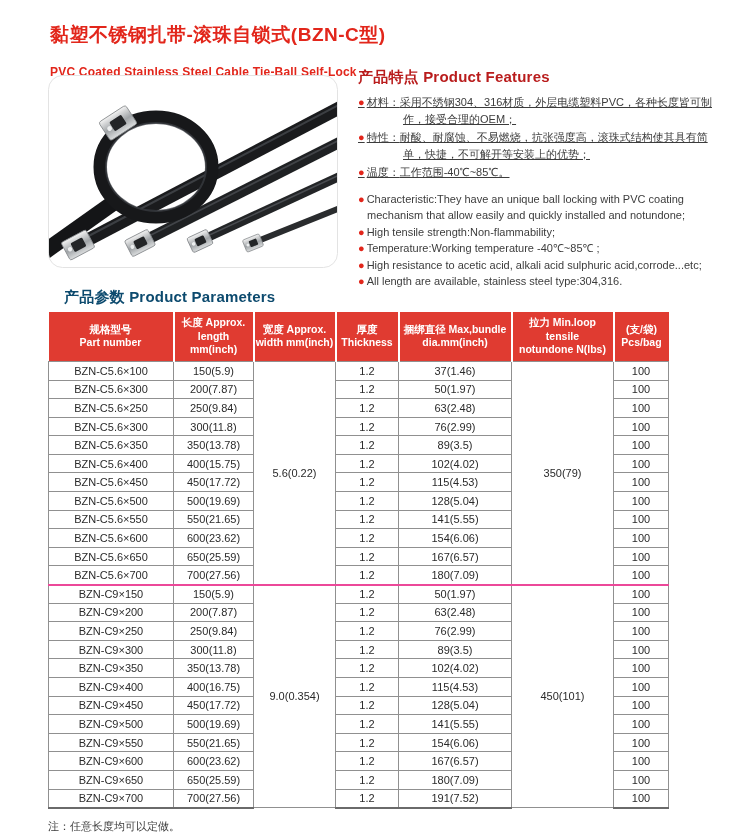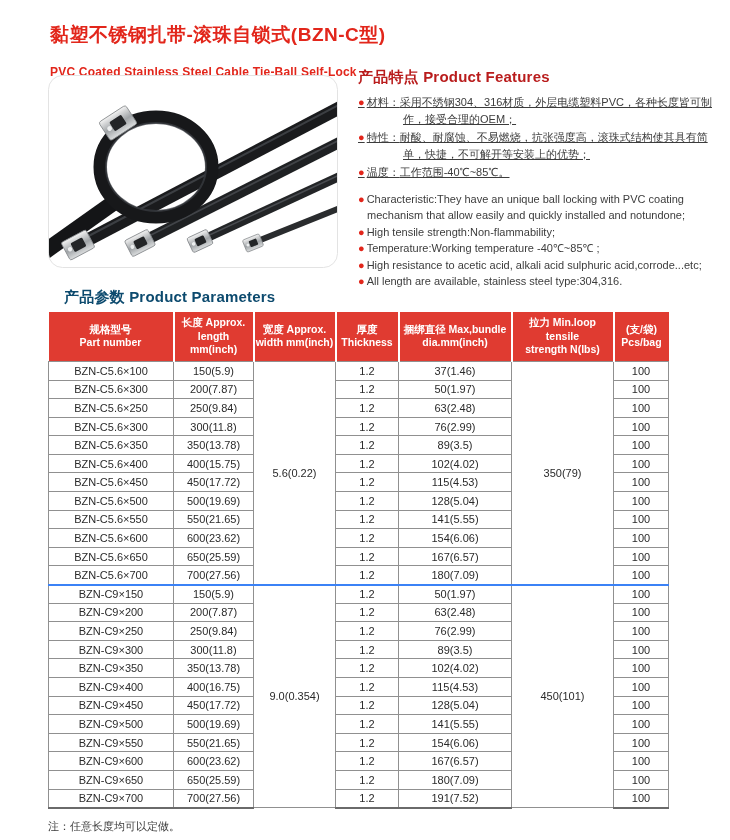--- a/index.html
+++ b/index.html
@@ -32,21 +32,21 @@
   .cn .lbl{color:#3c3c3c;}
 
   
   .params-hd{position:absolute;left:64px;top:288px;font-size:15px;font-weight:bold;color:#0c4a6e;letter-spacing:.2px;}
 
   
   table.params{position:absolute;left:48px;top:312px;width:620px;border-collapse:collapse;table-layout:fixed;}
   table.params th{background:var(--hdr-red);color:#fff;font-size:10.5px;font-weight:bold;line-height:1.3;padding:4px 1px;border-left:2px solid #fff;}
   table.params th:first-child{border-left:none;}
   table.params td{border:1px solid var(--border);text-align:center;vertical-align:middle;font-size:11px;color:#2a2a2a;height:18.6px;padding:0 2px;background:#fff;}
-  table.params tr.group-start td{border-top:2px solid #3b82f6;}
+  table.params tr.group-start td{border-top:2px solid #ec4899;}
   table.params tbody tr:last-child td{border-bottom:2px solid #6a6a6a;}
 
   
   .note{position:absolute;left:48px;top:819px;font-size:11px;color:#3c3c3c;}
 </style>
 </head>
 <body>
 
 <div class="page">
 
@@ -162,21 +162,21 @@
           <th>
             <div>厚度</div>
             <div>Thickness</div>
           </th>
           <th>
             <div>捆绑直径 Max,bundle</div>
             <div>dia.mm(inch)</div>
           </th>
           <th>
             <div>拉力 Min.loop tensile</div>
-            <div>strength N(lbs)</div>
+            <div>notundone N(lbs)</div>
           </th>
           <th>
             <div>(支/袋)</div>
             <div>Pcs/bag</div>
           </th>
         </tr>
       </thead>
     <tbody id="params-body">
         <tr>
           <td>BZN-C5.6×100</td>

